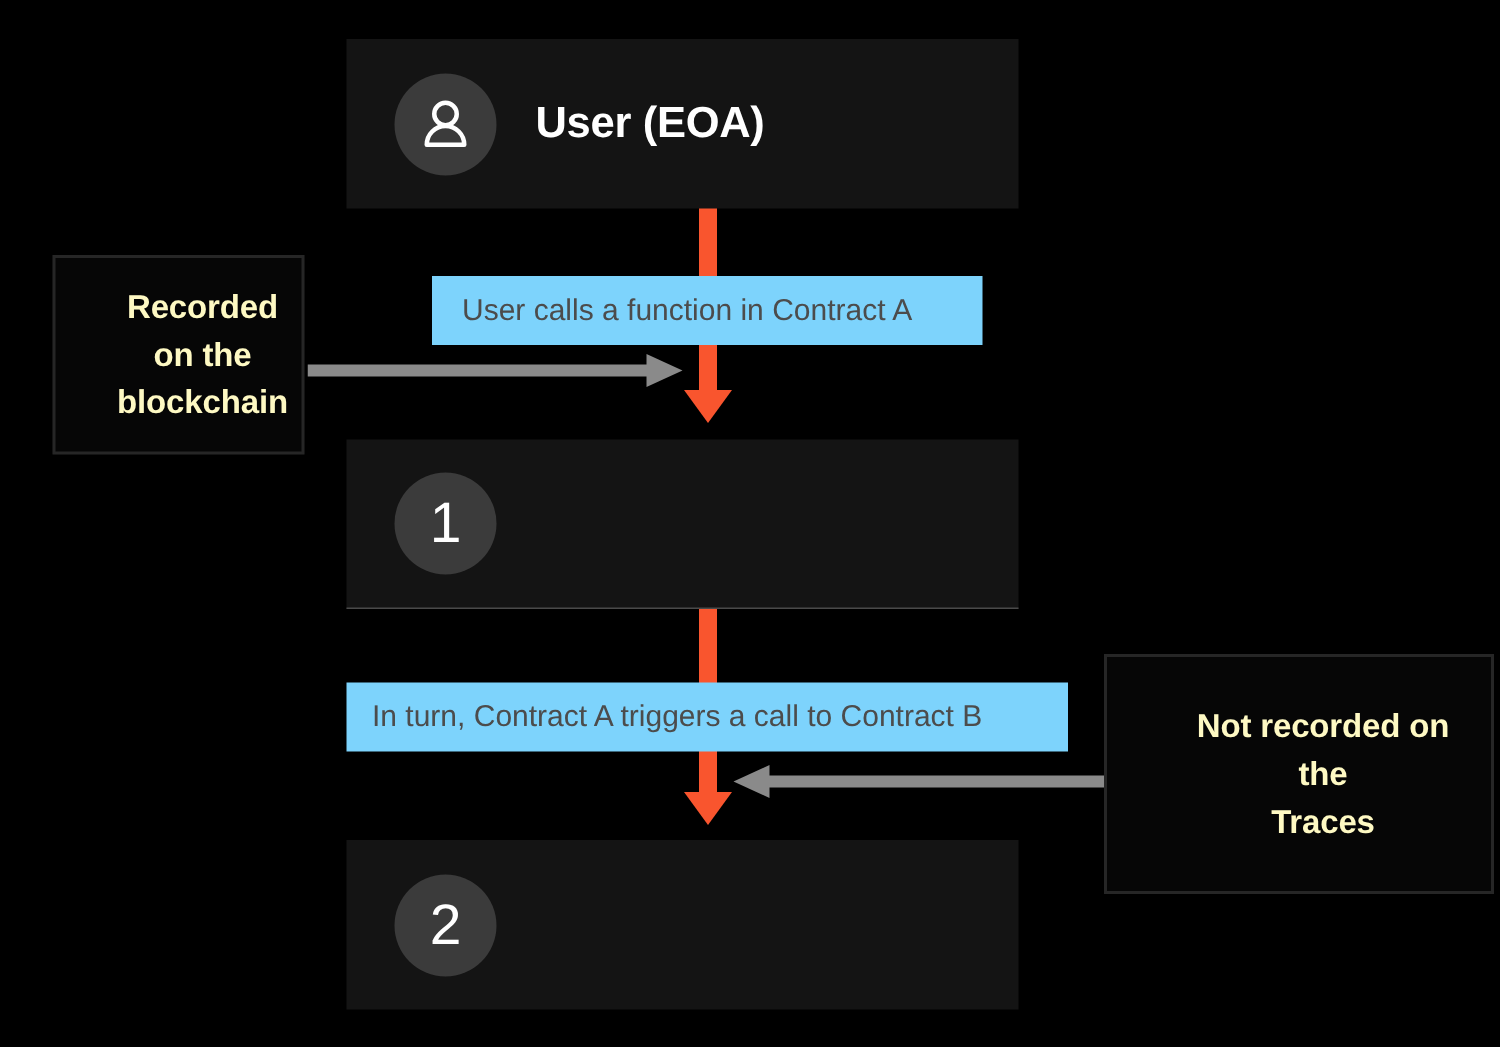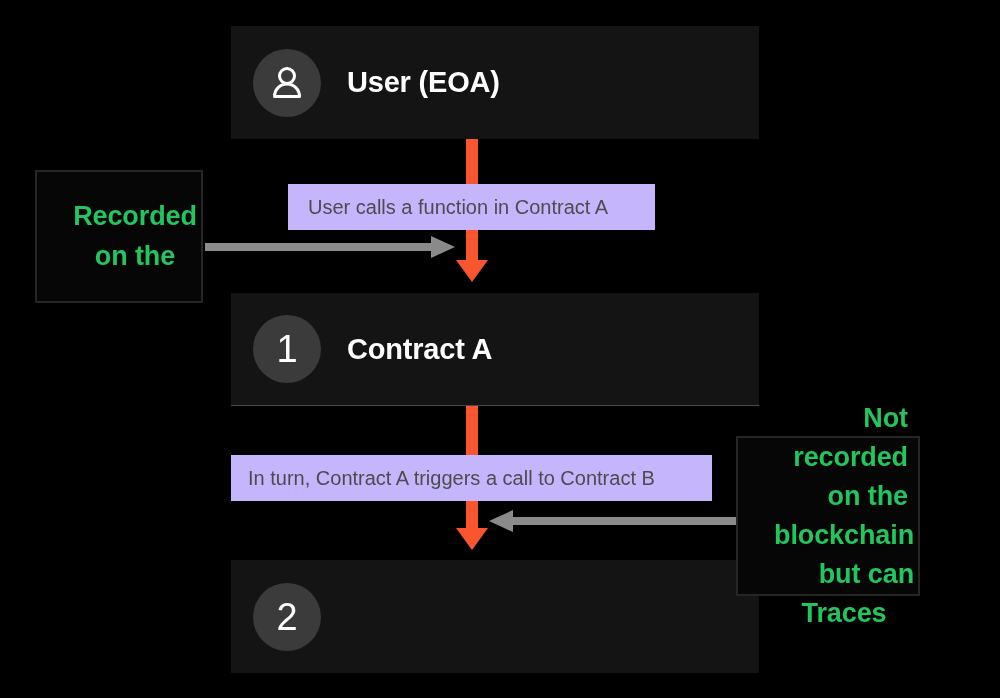--- a/index.html
+++ b/index.html
@@ -17,26 +17,26 @@
     position: relative;
     width: 1000px;
     height: 698px;
     background: #000000;
   }
 
   
   .node-card {
     position: absolute;
     left: 231px;
-    width: 528px;
+    width: 448px;
     height: 113px;
     background: #141414;
     display: flex;
     align-items: center;
-    padding-left: 22px;
+    padding-left: 32px;
     z-index: 4;
   }
   .node-card.with-rule {
     border-bottom: 1px solid #4a4a4a;
   }
 
   .node-badge {
     width: 68px;
     height: 68px;
     border-radius: 50%;
@@ -67,21 +67,21 @@
     position: absolute;
     left: 452px;
     width: 40px;
     z-index: 2;
   }
   .arrow-svg { display: block; }
 
   
   .caption-chip {
     position: absolute;
-    background: #c4b5fd;
+    background: #7dd3fc;
     color: #4c4c4c;
     font-size: 20px;
     font-weight: 400;
     display: flex;
     align-items: center;
     padding: 0 20px;
     height: 46px;
     white-space: nowrap;
     z-index: 5;
   }
@@ -93,22 +93,22 @@
     border: 2px solid #262626;
     display: flex;
     flex-direction: column;
     align-items: center;
     justify-content: center;
     text-align: center;
     z-index: 6;
     padding: 6px 10px;
   }
   .annotation-box .ann-text {
-    color: #22c55e;
-    font-size: 27px;
+    color: #fef9c3;
+    font-size: 22px;
     font-weight: 700;
     line-height: 1.45;
     letter-spacing: -0.1px;
     margin-left: 32px;
   }
 
   
   .gray-arrow {
     position: absolute;
     z-index: 3;
@@ -139,21 +139,20 @@
       <svg class="avatar-svg" width="40" height="40" viewBox="0 0 40 40">
         <circle cx="20" cy="13" r="7.5" fill="none" stroke="#ffffff" stroke-width="3"></circle>
         <path d="M7.5 33.5 a12.5 12.5 0 0 1 25 0 z" fill="none" stroke="#ffffff" stroke-width="3" stroke-linejoin="round"></path>
       </svg>
     </div>
     <div class="node-label">User (EOA)</div>
   </div>
 
   <div class="node-card with-rule" style="top:293px;">
     <div class="node-badge">1</div>
-    <div class="node-label">Contract A</div>
   </div>
 
   <div class="node-card" style="top:560px;">
     <div class="node-badge">2</div>
   </div>
 
   <div class="caption-chip" style="left:288px; top:184px; width:367px;">
     <span>User calls a function in Contract A</span>
   </div>
 
@@ -171,21 +170,21 @@
   <div class="gray-arrow" style="left:487px; top:508px;">
     <svg width="252" height="26" viewBox="0 0 252 26">
       <rect x="24" y="9" width="228" height="8" fill="#8a8a8a"></rect>
       <polygon points="26,2 26,24 2,13" fill="#8a8a8a"></polygon>
     </svg>
   </div>
 
   <div class="annotation-box" style="left:35px; top:170px; width:168px; height:133px;">
     <div class="ann-text">Recorded</div>
     <div class="ann-text">on the</div>
+    <div class="ann-text">blockchain</div>
   </div>
 
-  <div class="annotation-box" style="left:736px; top:436px; width:184px; height:160px;text-align:right;">
+  <div class="annotation-box" style="left:736px; top:436px; width:260px; height:160px;">
     <div class="ann-text">Not recorded on the</div>
-    <div class="ann-text">blockchain but can</div>
     <div class="ann-text">Traces</div>
   </div>
 
 </div>
 
 </body></html>

